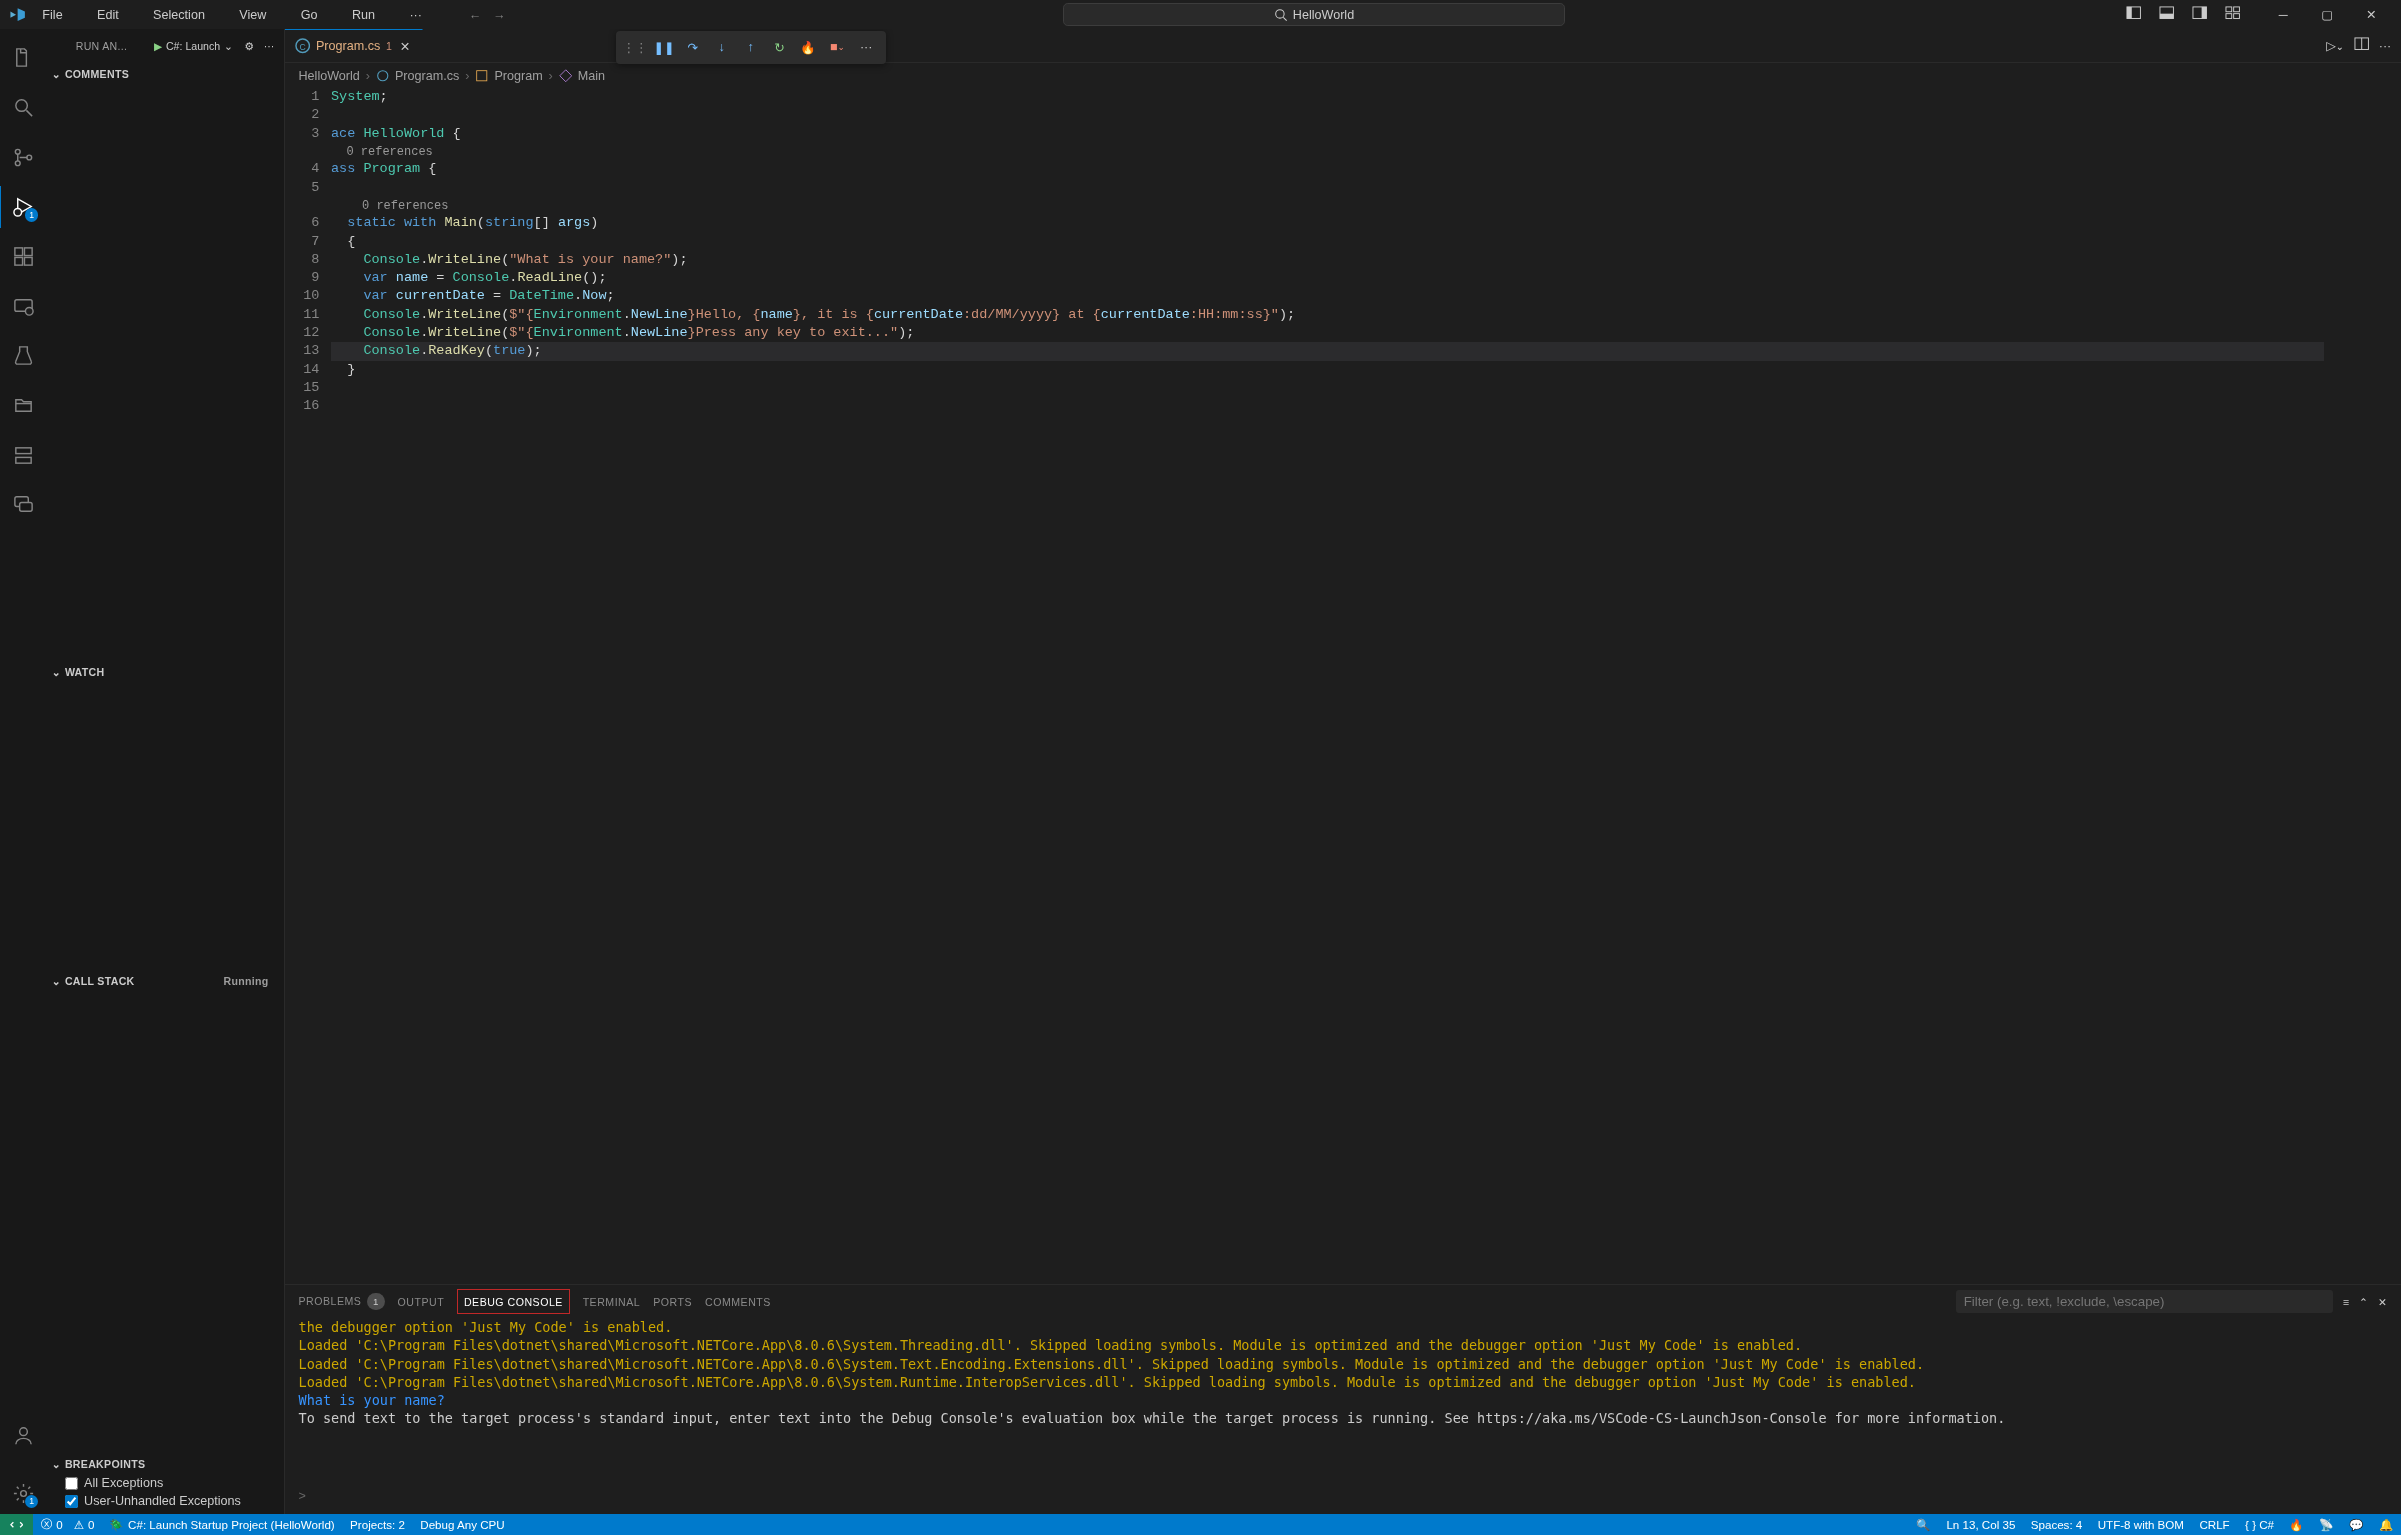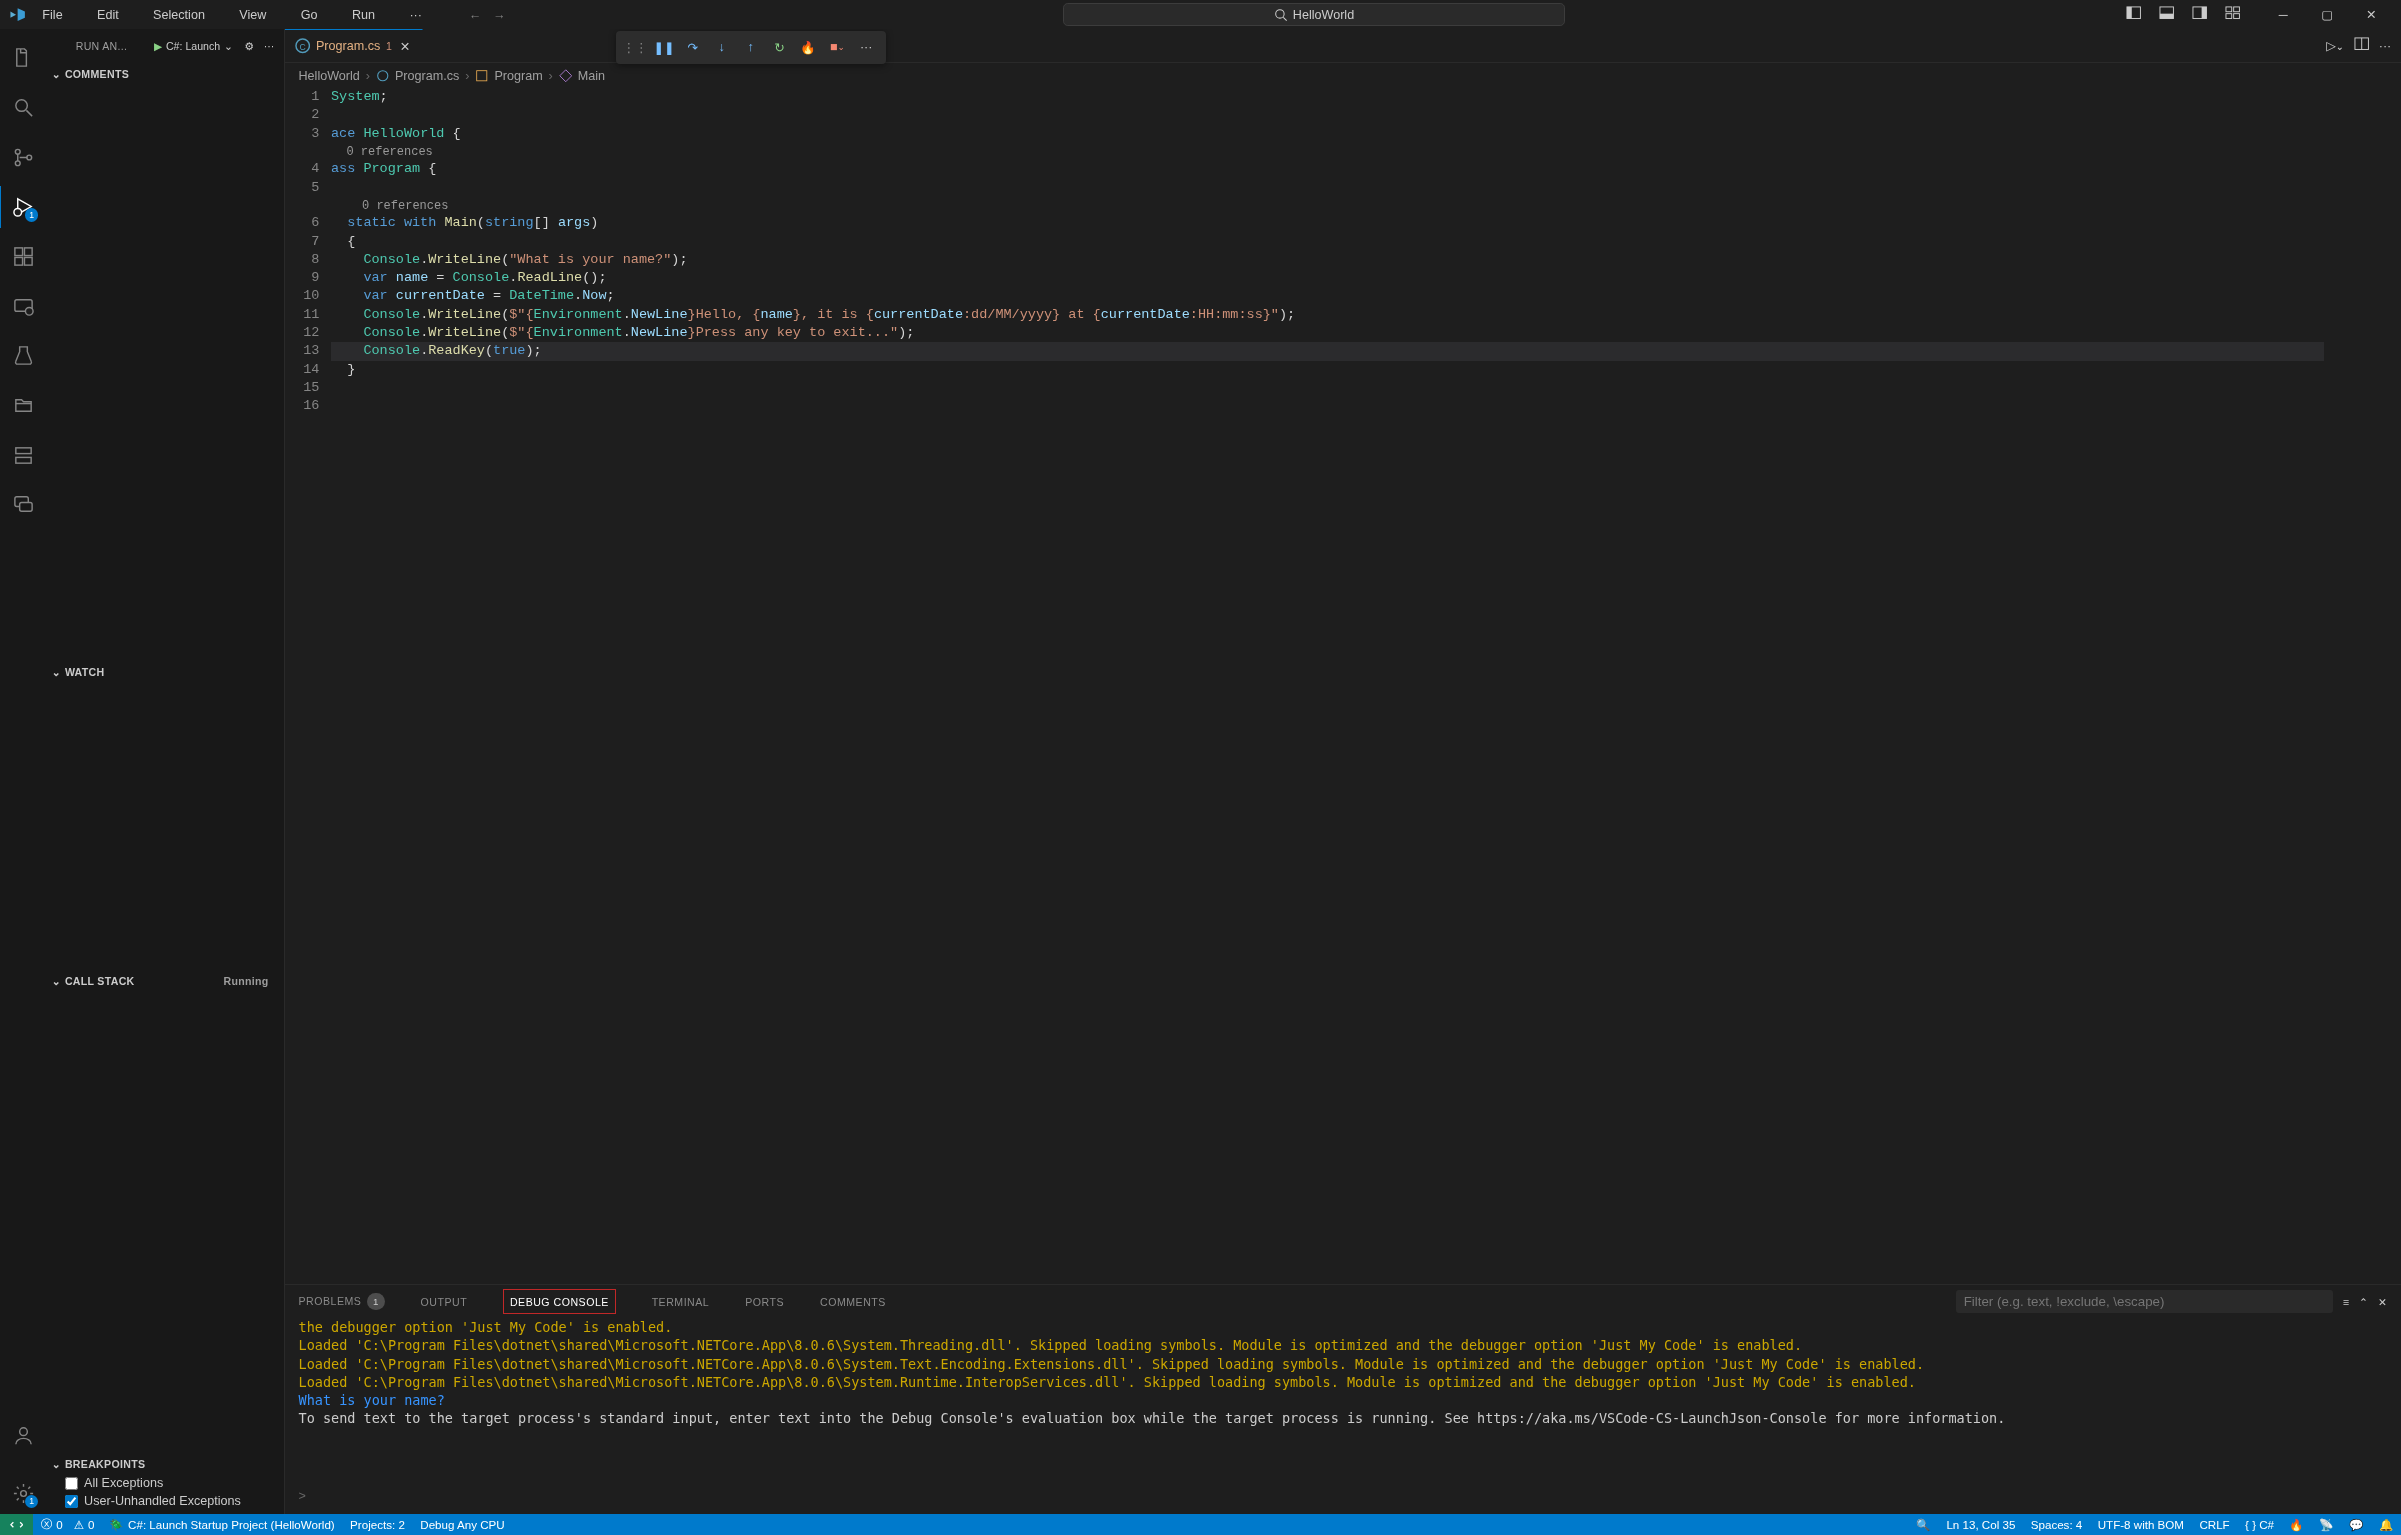--- a/index.html
+++ b/index.html
@@ -57,21 +57,21 @@
 .tk-type { color: #4ec9b0; }
 .tk-fn { color: #dcdcaa; }
 .tk-str { color: #ce9178; }
 .tk-var { color: #9cdcfe; }
 .tk-punc { color: #d4d4d4; }
 .tk-const { color: #569cd6; }
 .highlight-line { background: rgba(55,55,60,.5); }
 .minimap { width: 77px; background: #1e1e1e; }
 
 .panel { height: 230px; border-top: 1px solid #2a2a2a; display: flex; flex-direction: column; }
-.panel-tabs { height: 33px; display: flex; align-items: center; padding: 0 13.5px; gap: 36px; font-size: 10.6px; letter-spacing: 0.5px; }
+.panel-tabs { height: 33px; display: flex; align-items: center; padding: 0 13.5px; gap: 13px; font-size: 10.6px; letter-spacing: 0.5px; }
 .panel-tab { color: #8a8a8a; cursor: pointer; padding: 7.7px 0; display: flex; gap: 5.8px; align-items: center; }
 .panel-tab.active { color: #ffffff; border-bottom: 1px solid #fff; }
 .panel-tab.highlighted { border: 1.9px solid #c02828; padding: 5.8px 5.8px; }
 .panel-tab .badge { background: #4d4d4d; color: #ccc; border-radius: 50%; width: 17.4px; height: 17.4px; font-size: 9.7px; display: flex; align-items: center; justify-content: center; }
 .panel-filter { margin-left: auto; display: flex; gap: 9.7px; align-items: center; }
 .panel-filter input { background: #2a2a2a; border: none; height: 23px; width: 377px; padding: 0 7.7px; color: #ccc; border-radius: 2.9px; }
 .panel-body { flex: 1; overflow: hidden; font-family: Consolas, monospace; font-size: 13.5px; line-height: 18.3px; padding: 0 13.5px; }
 .panel-body .pl { white-space: pre-wrap; word-break: break-all; }
 .c-yellow { color: #cca700; }
 .c-cyan { color: #3794ff; }

